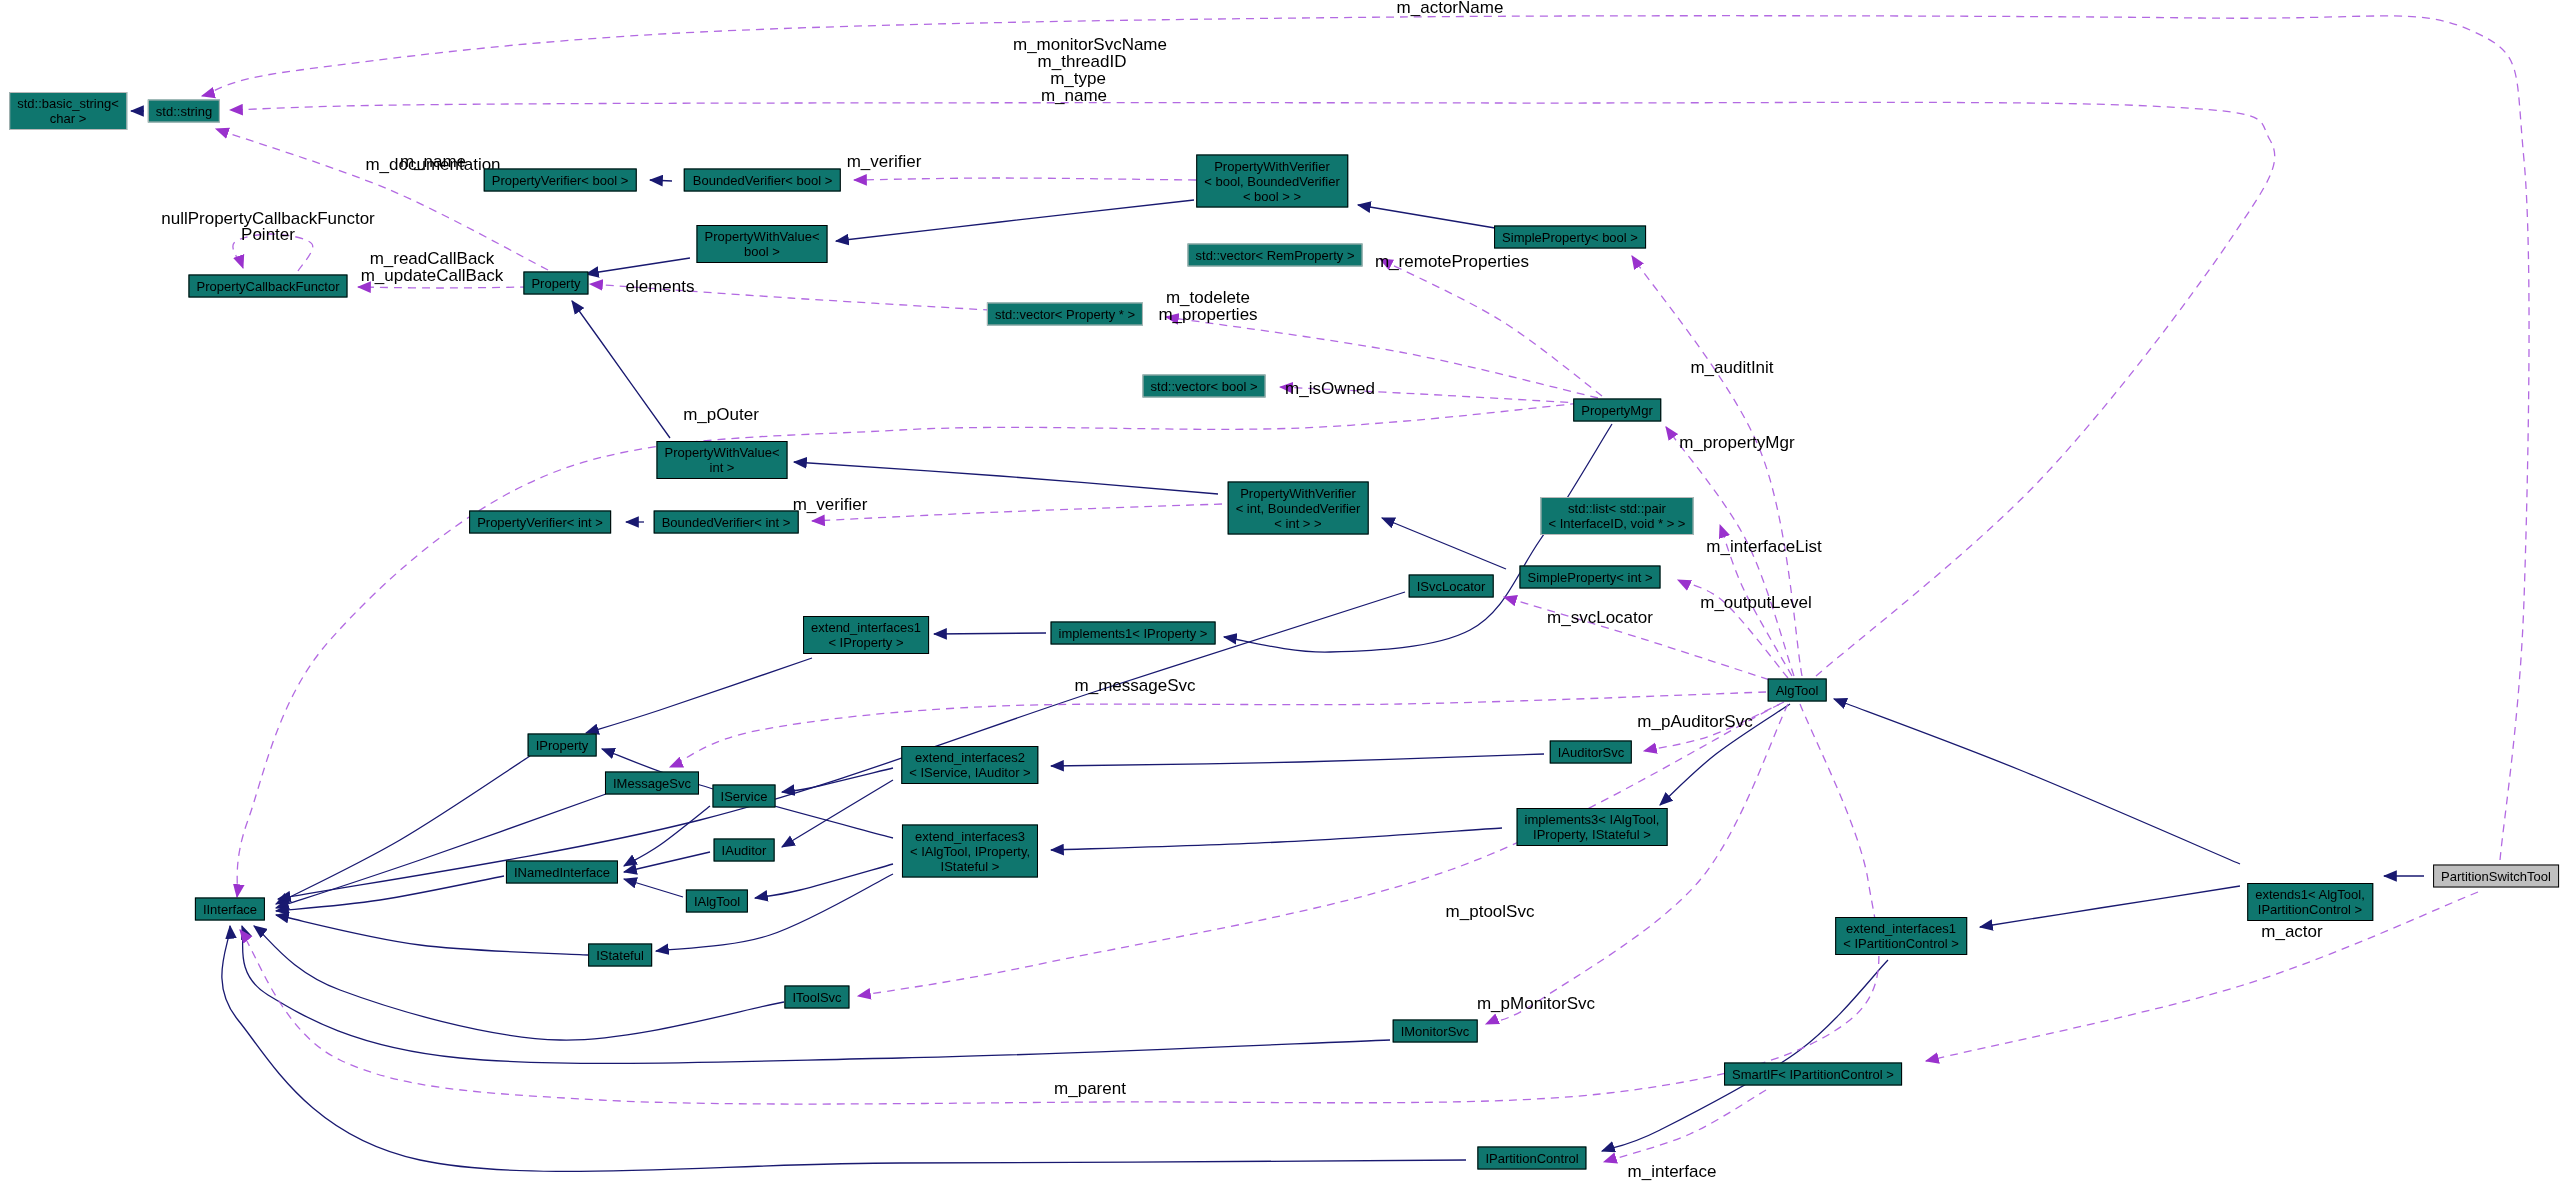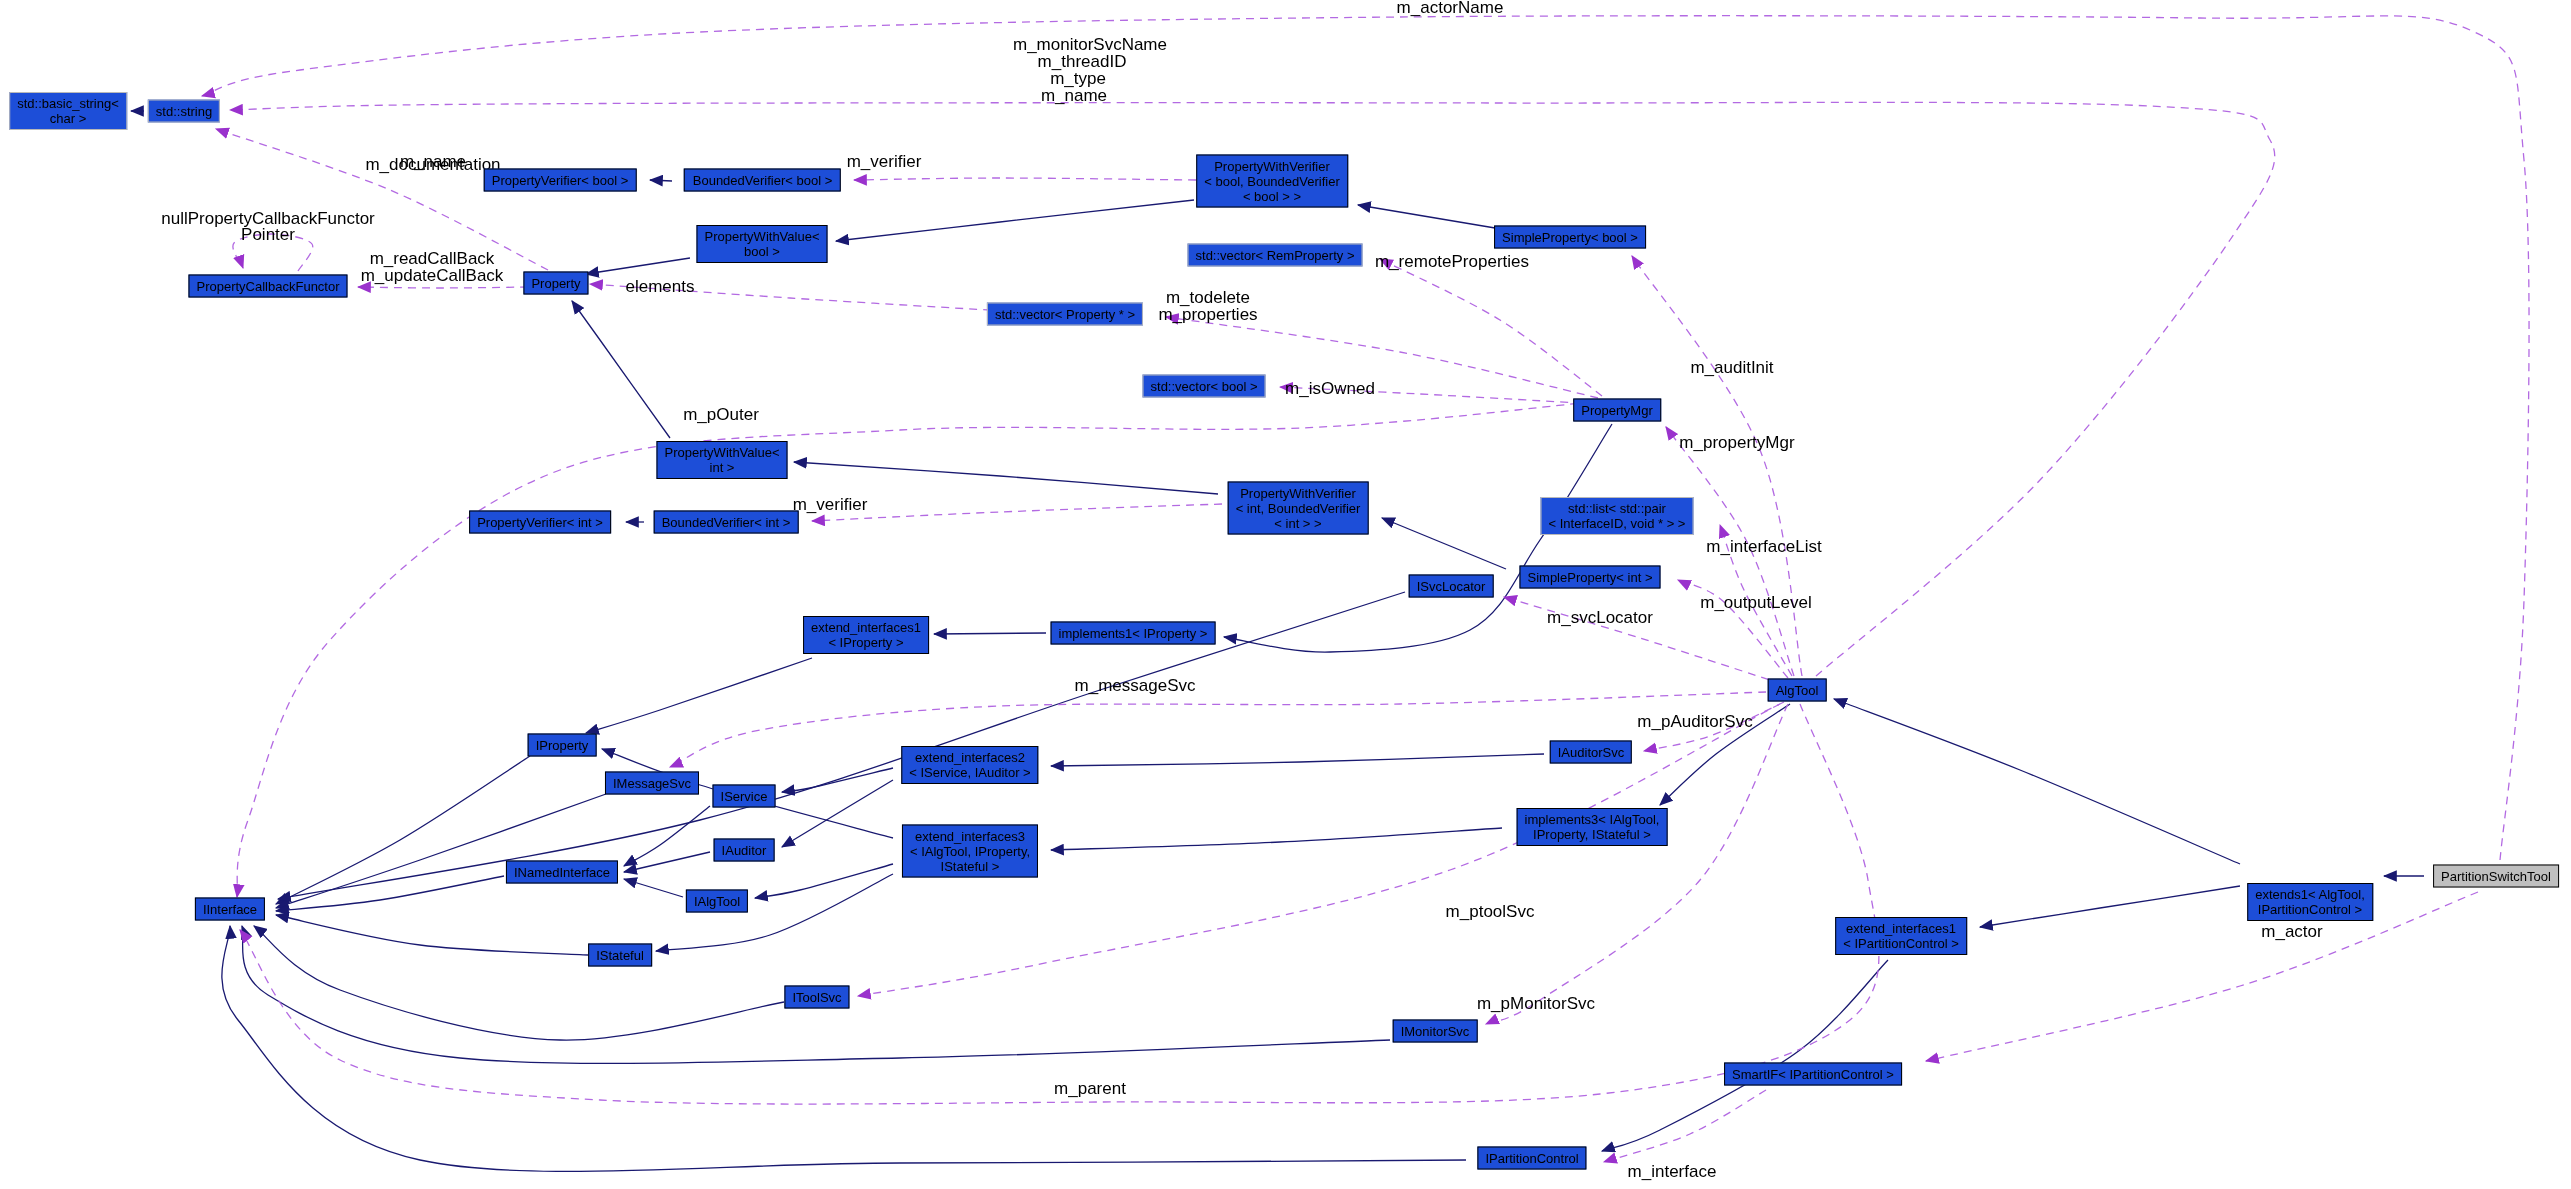--- a/index.html
+++ b/index.html
@@ -1,19 +1,19 @@
 <!DOCTYPE html>
 <html><head>
 <meta charset="utf-8">
 <style>
   html,body{margin:0;padding:0;background:#ffffff;}
   #stage{position:relative;background:#ffffff;overflow:hidden;
          font-family:"Liberation Sans", sans-serif;}
   #edge-layer{position:absolute;left:0;top:0;width:100%;height:100%;}
-  .node{position:absolute;transform:translate(-50%,-50%);background:#1d4ed8;
+  .node{position:absolute;transform:translate(-50%,-50%);background:#0f766e;
         border:1px solid #000;padding:3px 7px;font-size:13px;line-height:15px;
         text-align:center;color:#000;white-space:nowrap;box-sizing:border-box;}
   .node.gray{border-color:#b9b9b9;}
   .node.highlight{background:#bfbfbf;border-color:#000;}
   .edge-label{position:absolute;transform:translate(-50%,-50%);font-size:17px;
         line-height:14px;color:#000000;white-space:nowrap;}
 </style>
 </head>
 <body>
 

